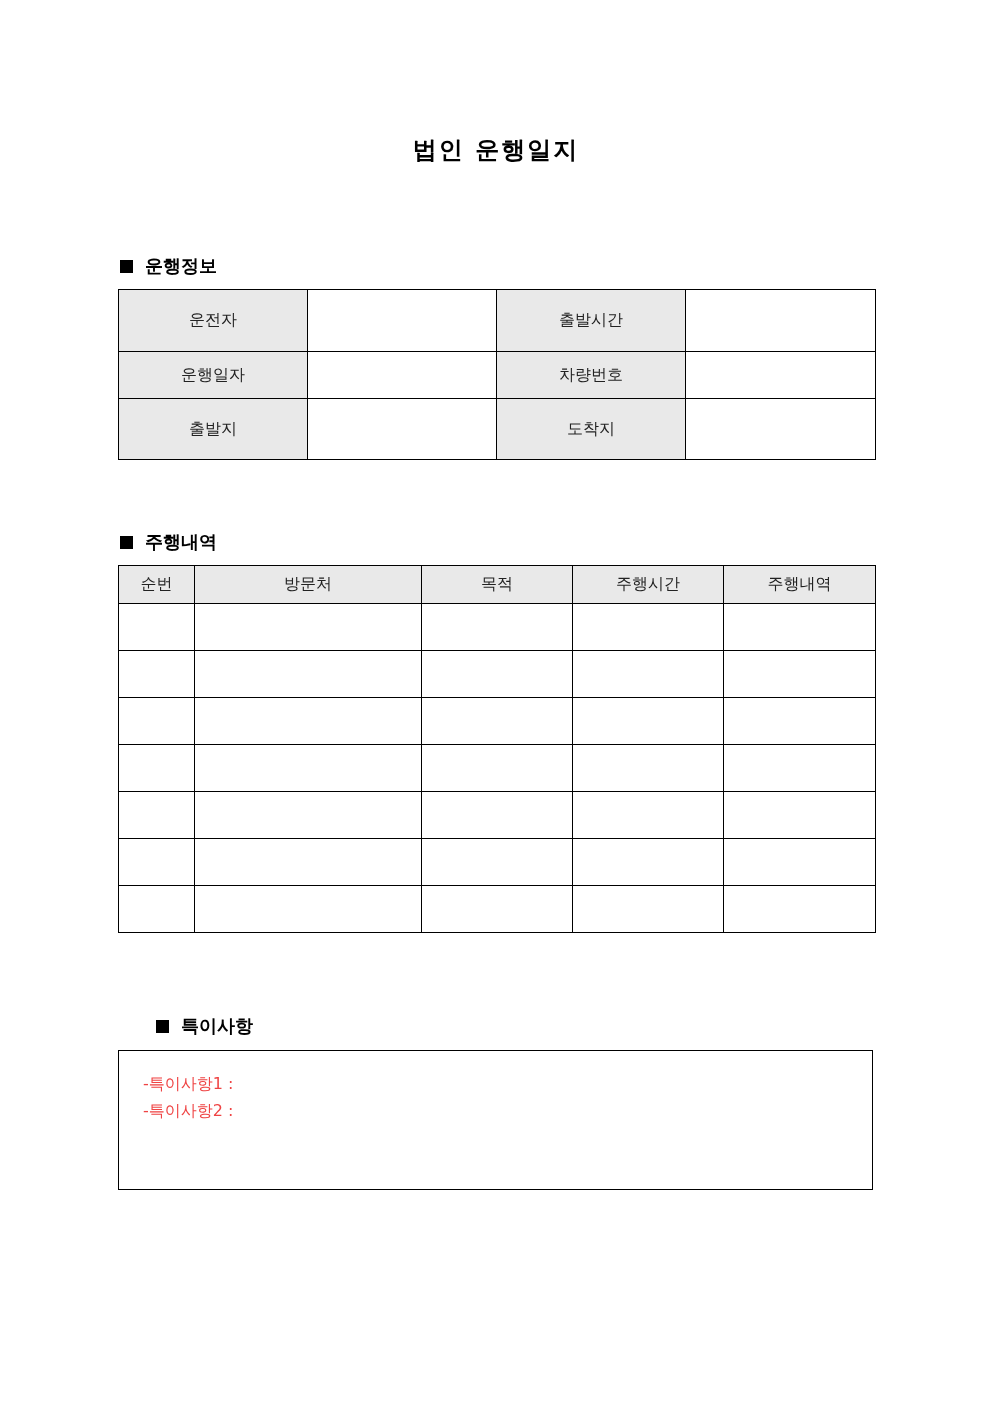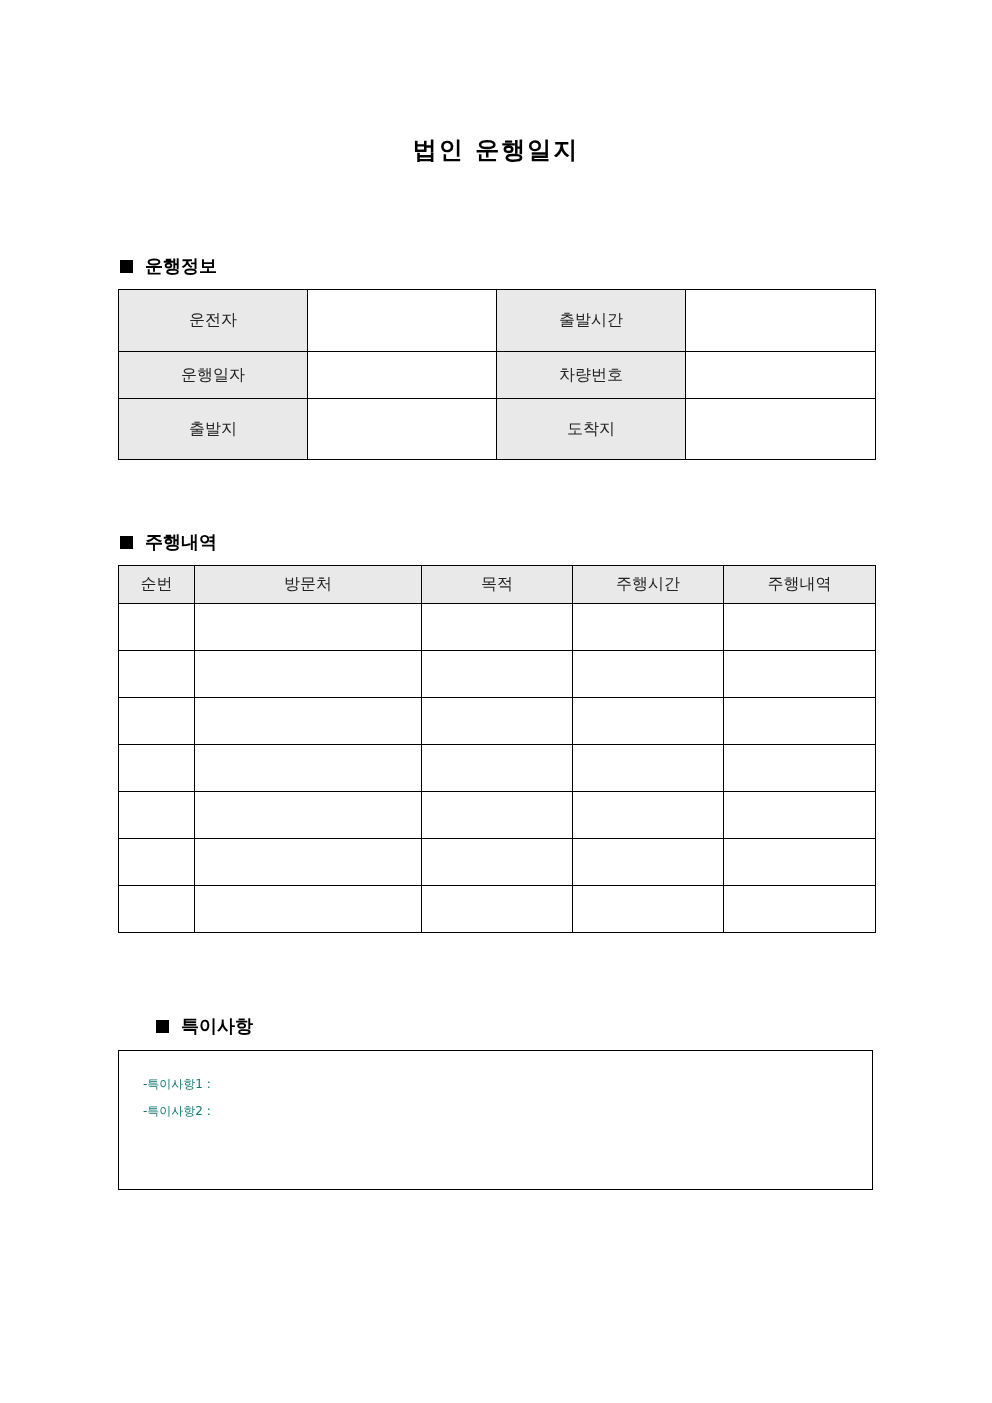--- a/index.html
+++ b/index.html
@@ -4,21 +4,21 @@
 <style>
   html, body { margin: 0; padding: 0; background: #ffffff; }
   body { width: 992px; height: 1403px; position: relative; font-family: "DejaVu Sans", sans-serif; color: #000; }
   .title { position: absolute; left: 0; width: 992px; top: 134px; text-align: center; font-size: 24px; font-weight: bold; letter-spacing: 2px; }
   .section-heading { position: absolute; left: 120px; font-size: 18px; font-weight: bold; display: flex; align-items: center; }
   .square { display: inline-block; width: 13px; height: 13px; background: #000; margin-right: 12px; }
   table { position: absolute; border-collapse: collapse; table-layout: fixed; }
   td { border: 1.5px solid #000; text-align: center; font-size: 16px; padding: 0; color: #222; }
   td.lbl { background: #e9e9e9; }
   .notes { position: absolute; left: 118px; top: 1050px; width: 755px; height: 140px; border: 1.5px solid #000; box-sizing: border-box; padding: 20px 0 0 24px; }
-  .note-line { font-size: 12px; line-height: 26.5px; color: #0f766e; }
+  .note-line { font-size: 16px; line-height: 26.5px; color: #ef4444; }
 </style>
 </head>
 <body>
 
 <div class="title">법인 운행일지</div>
 
 <div class="section-heading" style="top:254px;">
   <span class="square"></span>
   <span>운행정보</span>
 </div>

